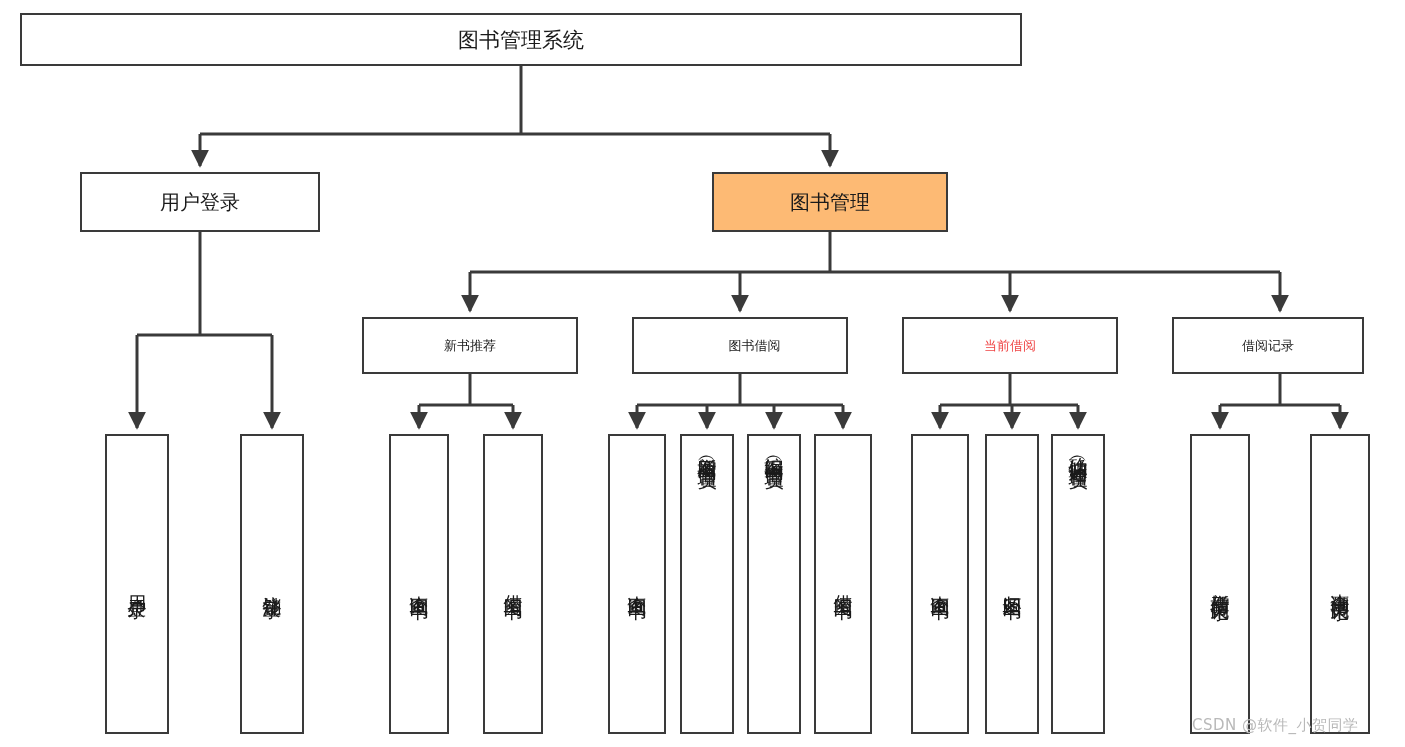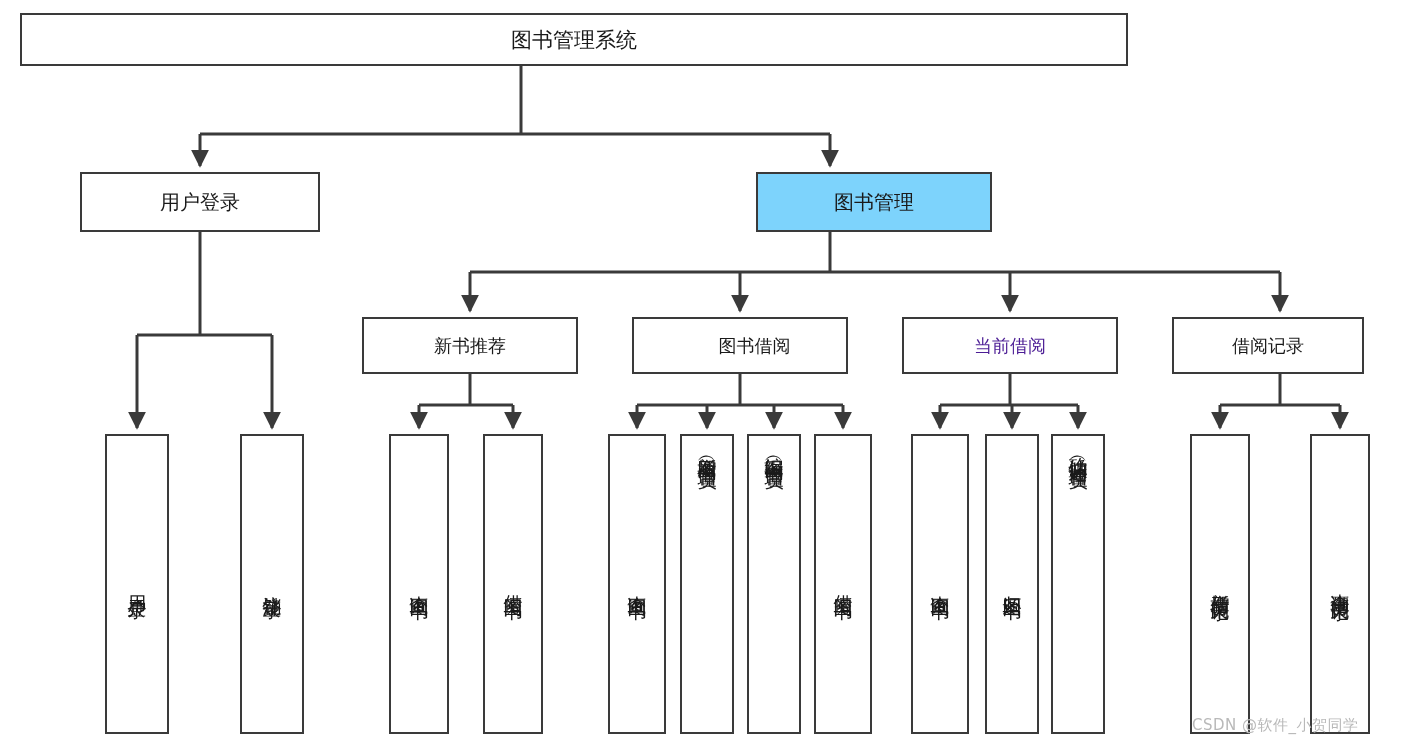--- a/index.html
+++ b/index.html
@@ -36,21 +36,21 @@
     justify-content: center;
     color: #1a1a1a;
   }
   .node.root {
     font-size: 21px;
   }
   .node.lvl2 {
     font-size: 20px;
   }
   .node.lvl3 {
-    font-size: 18px;
+    font-size: 13px;
     text-align: center;
   }
   .node.leaf {
     font-size: 19px;
     align-items: flex-start;
     justify-content: center;
     padding-top: 6px;
   }
   .node.leaf .vtext {
     writing-mode: vertical-rl;
@@ -119,28 +119,28 @@
       <path d="M 1012 405 L 1012 428" marker-end="url(#arrow)"></path>
       <path d="M 1078 405 L 1078 428" marker-end="url(#arrow)"></path>
 
       <path d="M 1280 374 L 1280 405"></path>
       <path d="M 1220 405 L 1340 405"></path>
       <path d="M 1220 405 L 1220 428" marker-end="url(#arrow)"></path>
       <path d="M 1340 405 L 1340 428" marker-end="url(#arrow)"></path>
     </g>
   </svg>
 
-  <div class="node root" style="left: 20px; top: 13px; width: 1108px; height: 53px; border-color: rgb(58, 58, 58); background: rgb(255, 255, 255); color: rgb(26, 26, 26);">图书管理系统</div>
+  <div class="node root" style="left: 20px; top: 13px; width: 1002px; height: 53px; border-color: rgb(58, 58, 58); background: rgb(255, 255, 255); color: rgb(26, 26, 26);">图书管理系统</div>
 
   <div class="node lvl2" style="left: 80px; top: 172px; width: 240px; height: 60px; border-color: rgb(58, 58, 58); background: rgb(255, 255, 255); color: rgb(26, 26, 26);">用户登录</div>
-  <div class="node lvl2" style="left: 712px; top: 172px; width: 236px; height: 60px; border-color: rgb(58, 58, 58); background: #7dd3fc; color: rgb(26, 26, 26); margin-left: 44px;">图书管理</div>
+  <div class="node lvl2" style="left: 712px; top: 172px; width: 236px; height: 60px; border-color: rgb(58, 58, 58); background: #fdba74; color: rgb(26, 26, 26);">图书管理</div>
 
   <div class="node lvl3" style="left: 362px; top: 317px; width: 216px; height: 57px; border-color: rgb(58, 58, 58); background: rgb(255, 255, 255); color: rgb(26, 26, 26);">新书推荐</div>
   <div class="node lvl3" style="left: 632px; top: 317px; width: 216px; height: 57px; border-color: rgb(58, 58, 58); background: rgb(255, 255, 255); color: rgb(26, 26, 26); padding-left: 29px;">图书借阅</div>
-  <div class="node lvl3" style="left: 902px; top: 317px; width: 216px; height: 57px; border-color: rgb(58, 58, 58); background: rgb(255, 255, 255); color: #4c1d95;">当前借阅</div>
+  <div class="node lvl3" style="left: 902px; top: 317px; width: 216px; height: 57px; border-color: rgb(58, 58, 58); background: rgb(255, 255, 255); color: #ef4444;">当前借阅</div>
   <div class="node lvl3" style="left: 1172px; top: 317px; width: 192px; height: 57px; border-color: rgb(58, 58, 58); background: rgb(255, 255, 255); color: rgb(26, 26, 26);">借阅记录</div>
 
   <div class="node leaf center-mid" style="left: 105px; top: 434px; width: 64px; height: 300px; border-color: rgb(58, 58, 58); background: rgb(255, 255, 255); color: rgb(26, 26, 26);">
     <span class="vtext">用户登录</span>
   </div>
   <div class="node leaf center-mid" style="left: 240px; top: 434px; width: 64px; height: 300px; border-color: rgb(58, 58, 58); background: rgb(255, 255, 255); color: rgb(26, 26, 26);">
     <span class="vtext">注销登录</span>
   </div>
   <div class="node leaf center-mid" style="left: 389px; top: 434px; width: 60px; height: 300px; border-color: rgb(58, 58, 58); background: rgb(255, 255, 255); color: rgb(26, 26, 26);">
     <span class="vtext">查询图书</span>

